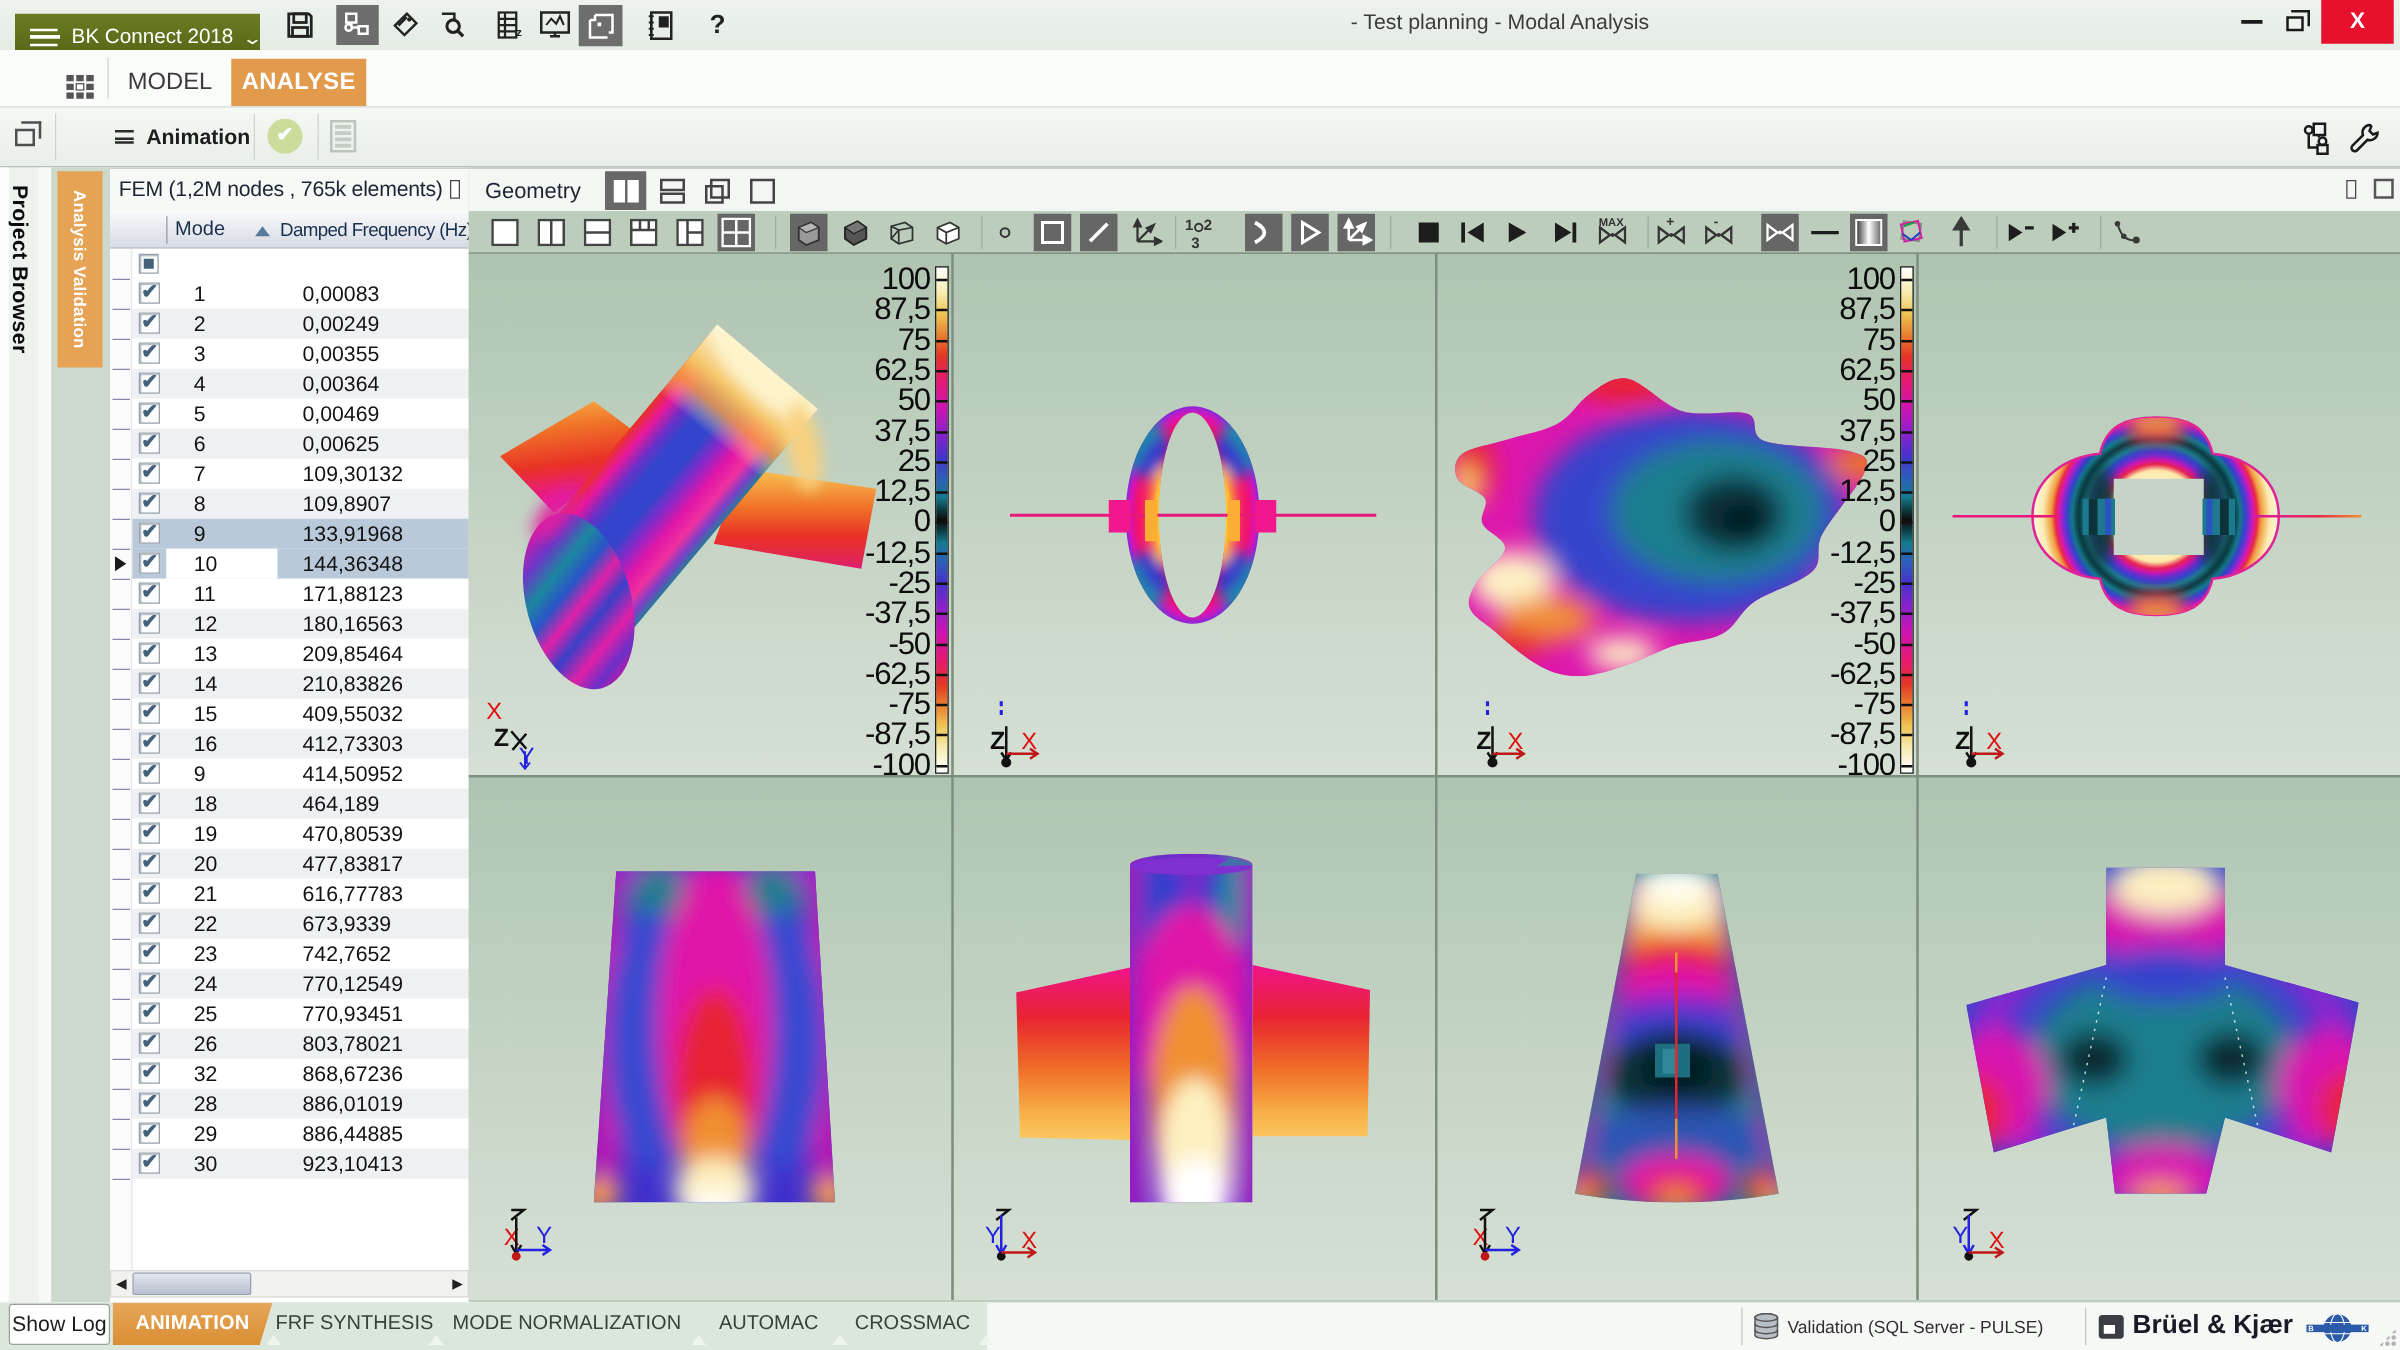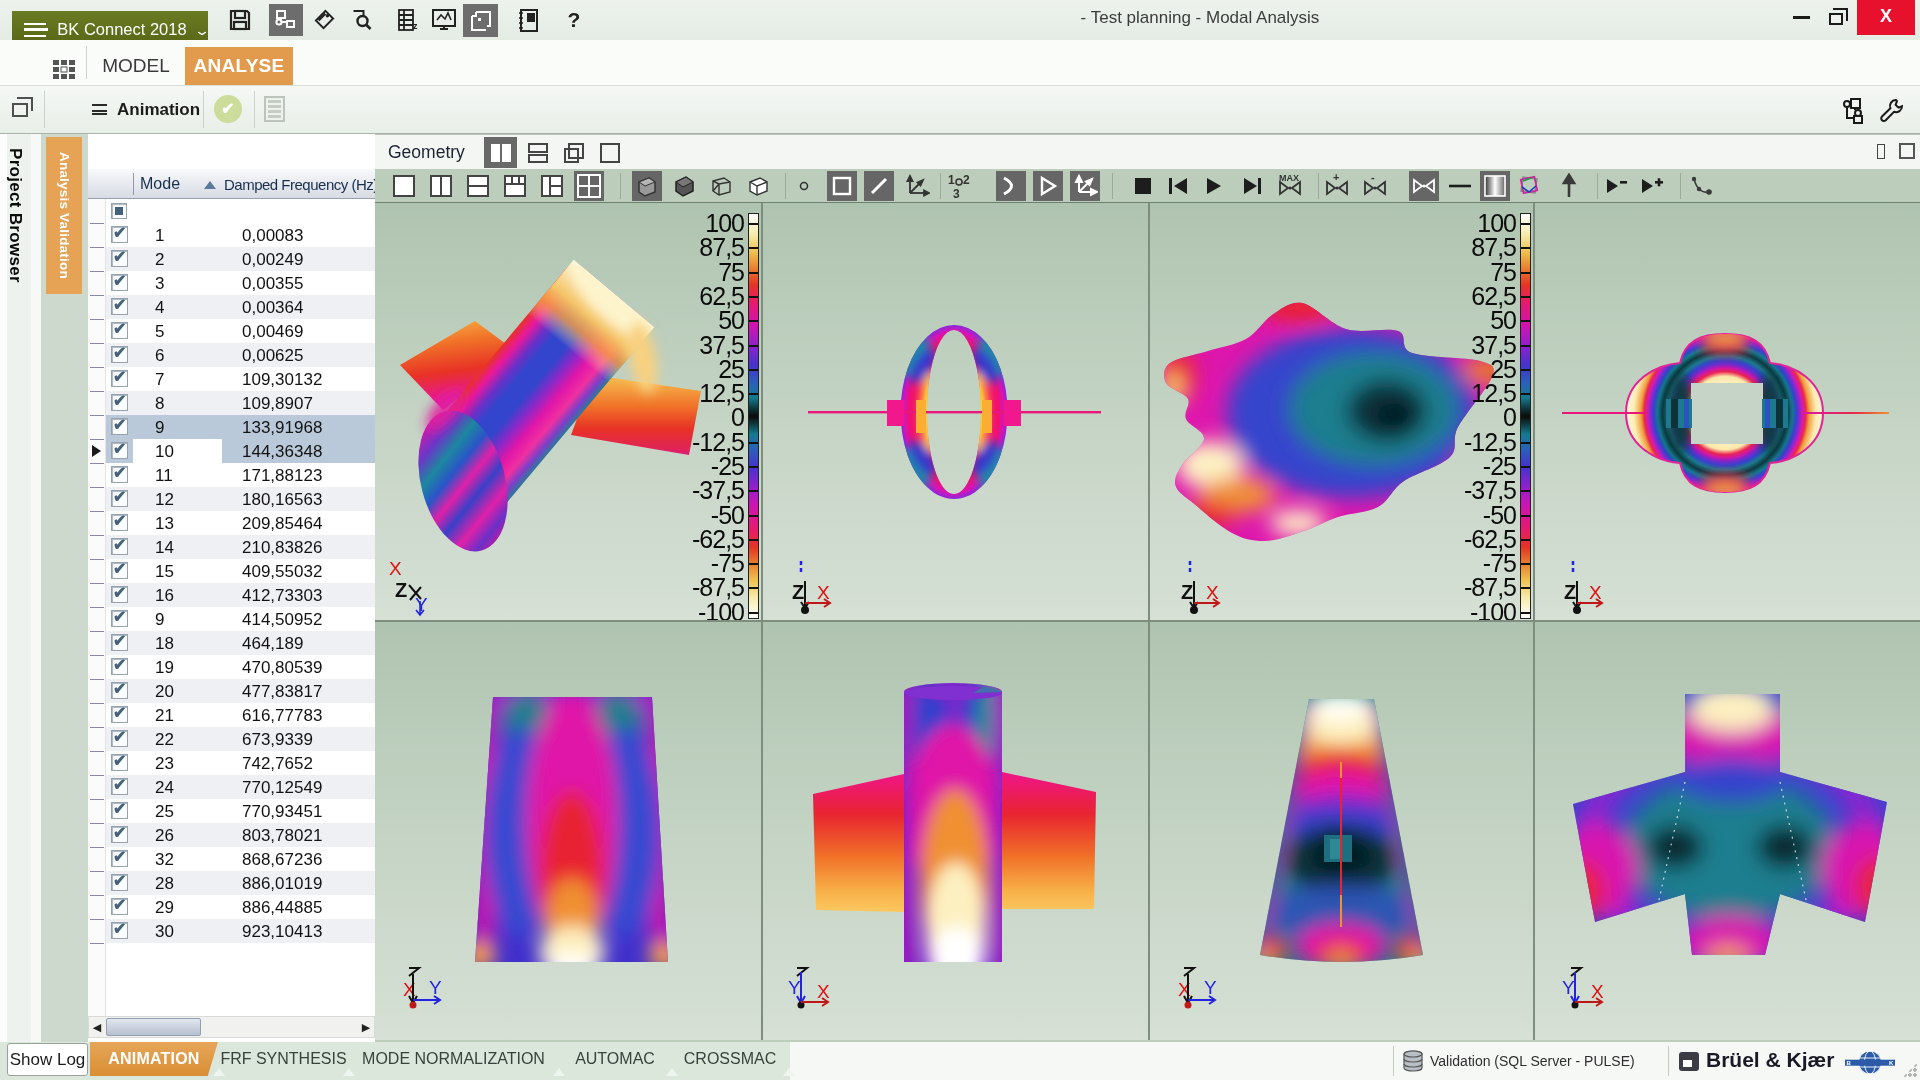--- a/index.html
+++ b/index.html
@@ -251,20 +251,24 @@
 
   <div id="leftdock">
     <div id="pbstrip"></div>
     <div id="pbtext">Project Browser</div>
     <div id="whitegap"></div>
     <div id="sagestrip"></div>
     <div id="avtab">Analysis Validation</div>
   </div>
 
   <div id="fempanel">
+    <div id="femhdr">
+        <div class="t">FEM (1,2M nodes , 765k elements)</div>
+        <div class="pin"></div>
+      </div>
     <div id="tblhdr">
       <div class="vline"></div>
       <div id="hdr-mode">Mode</div>
       <div id="sortarrow"></div>
       <div id="hdr-freq">Damped Frequency (Hz)</div>
     </div>
     <div id="tblbody">
       <div id="indcol">
 <div class="dash" style="top:24px"></div>
 <div class="dash" style="top:48px"></div>

